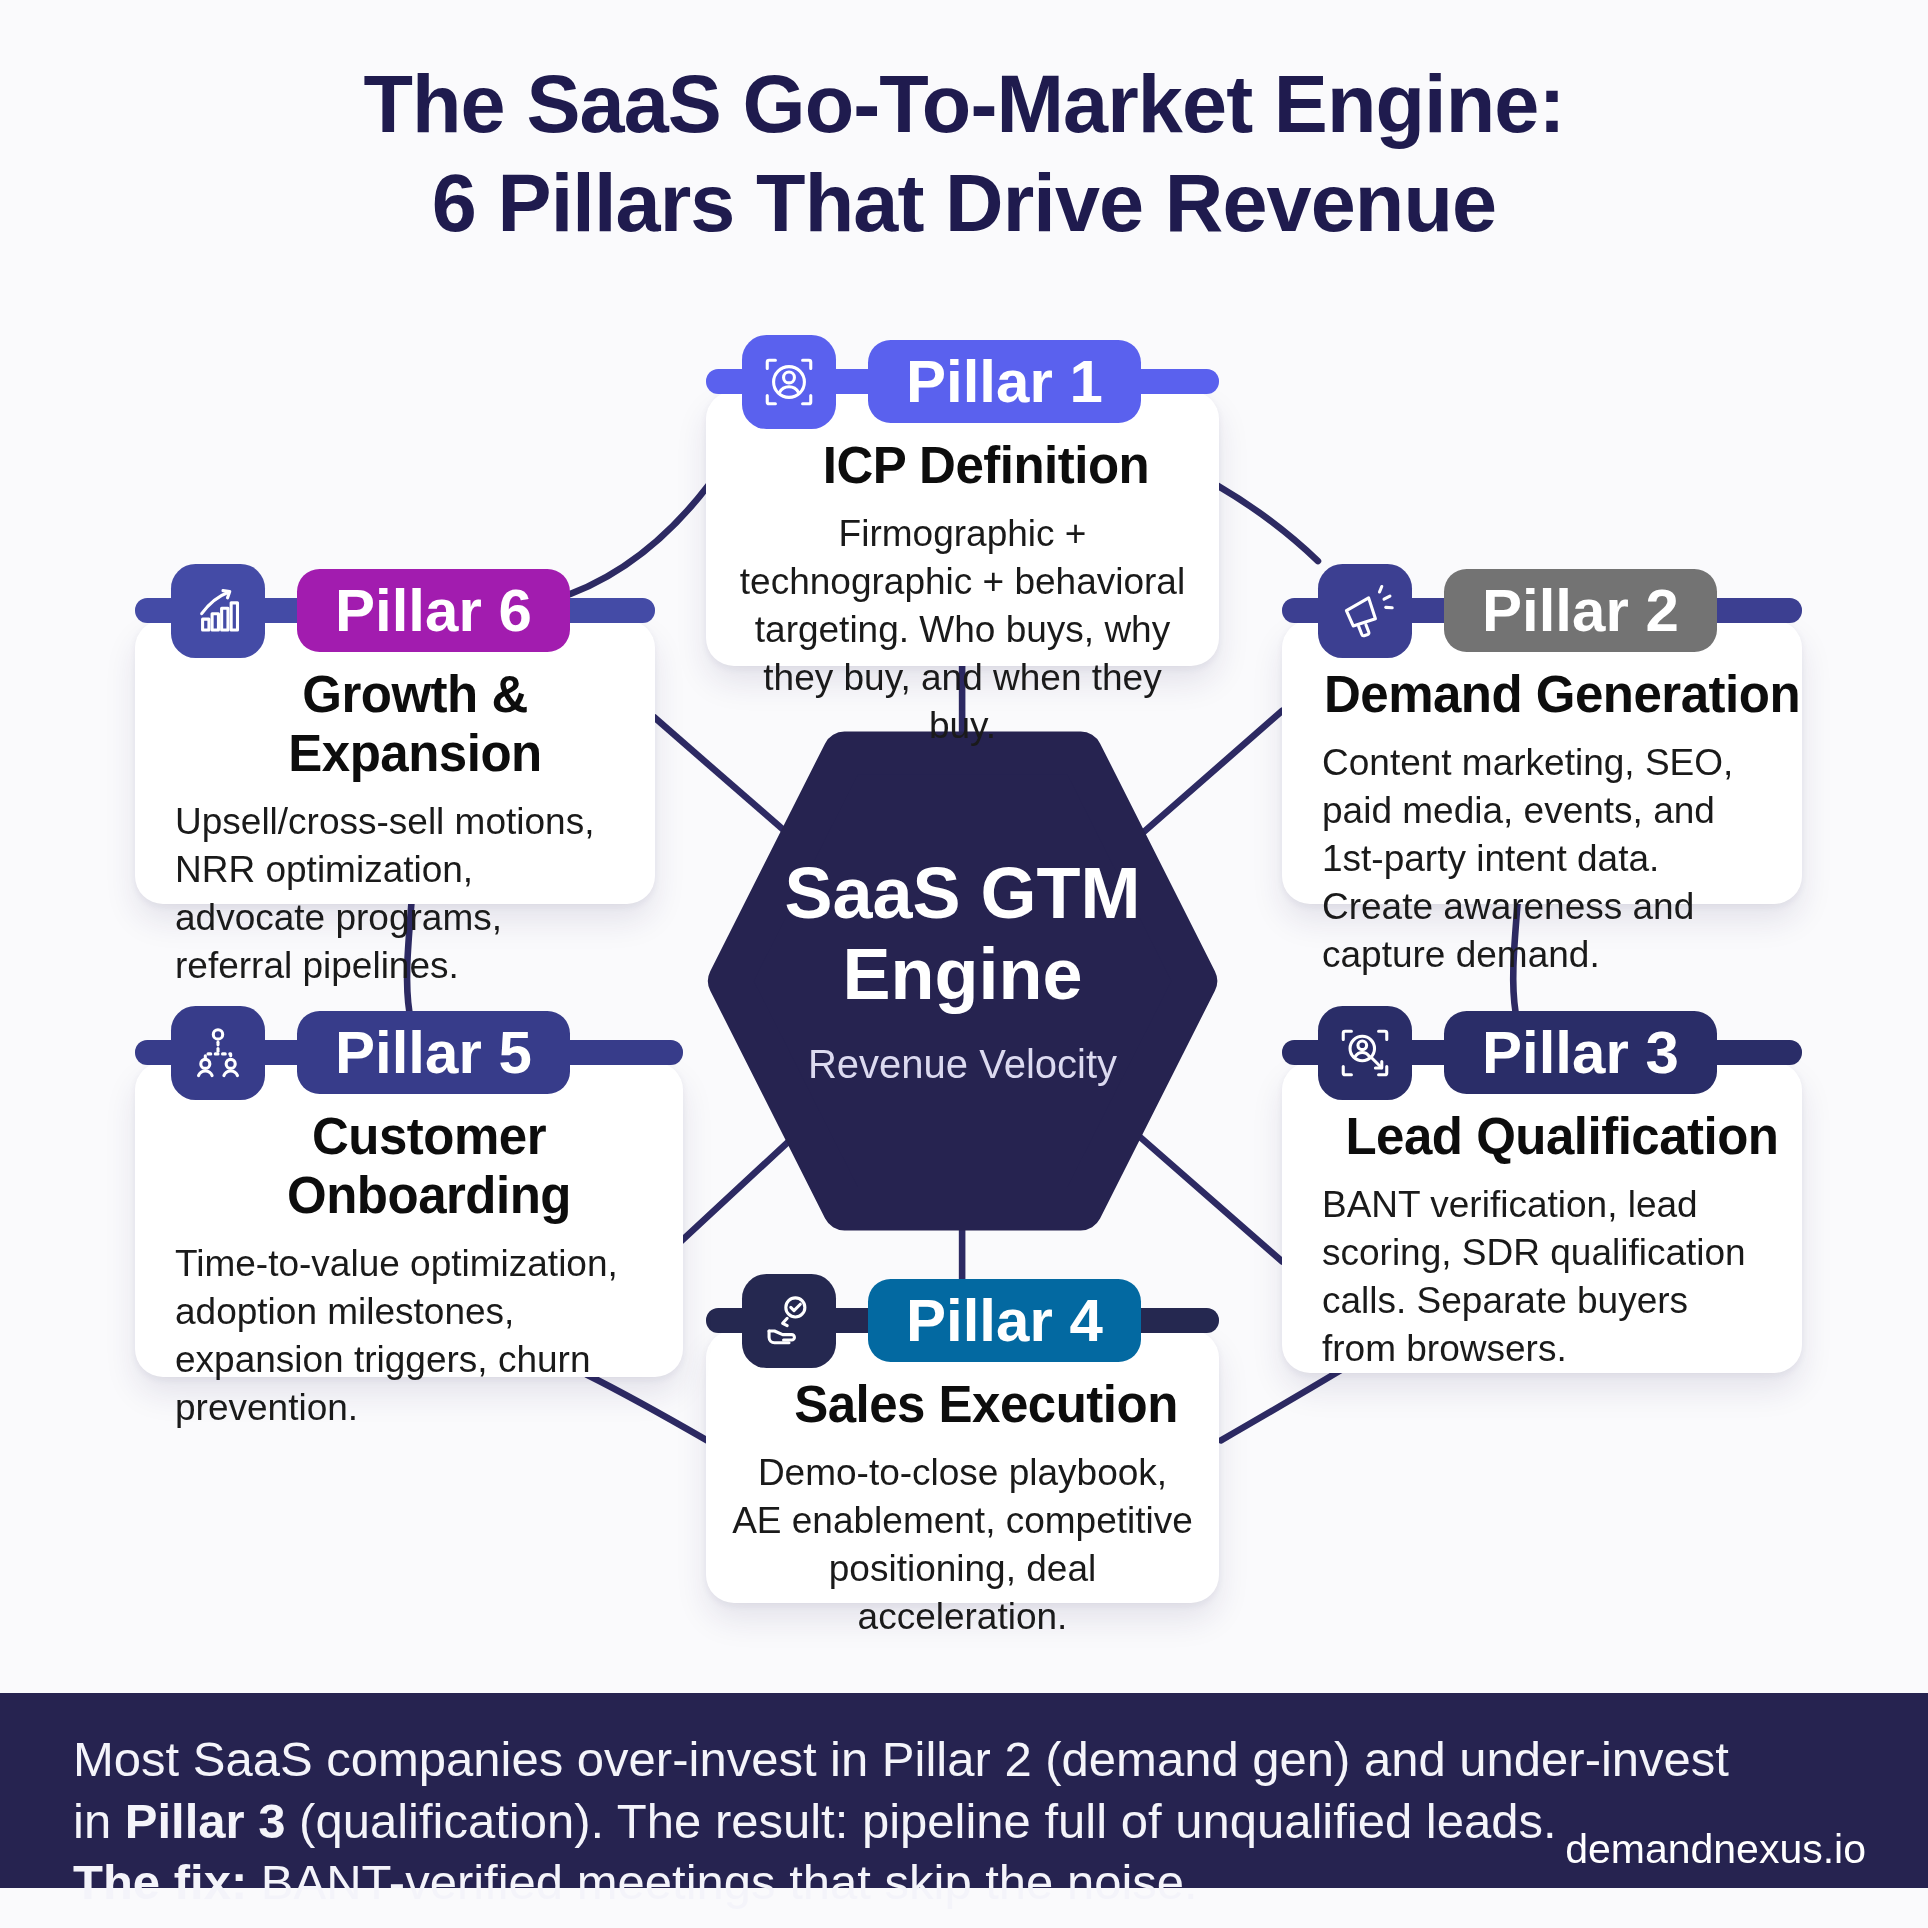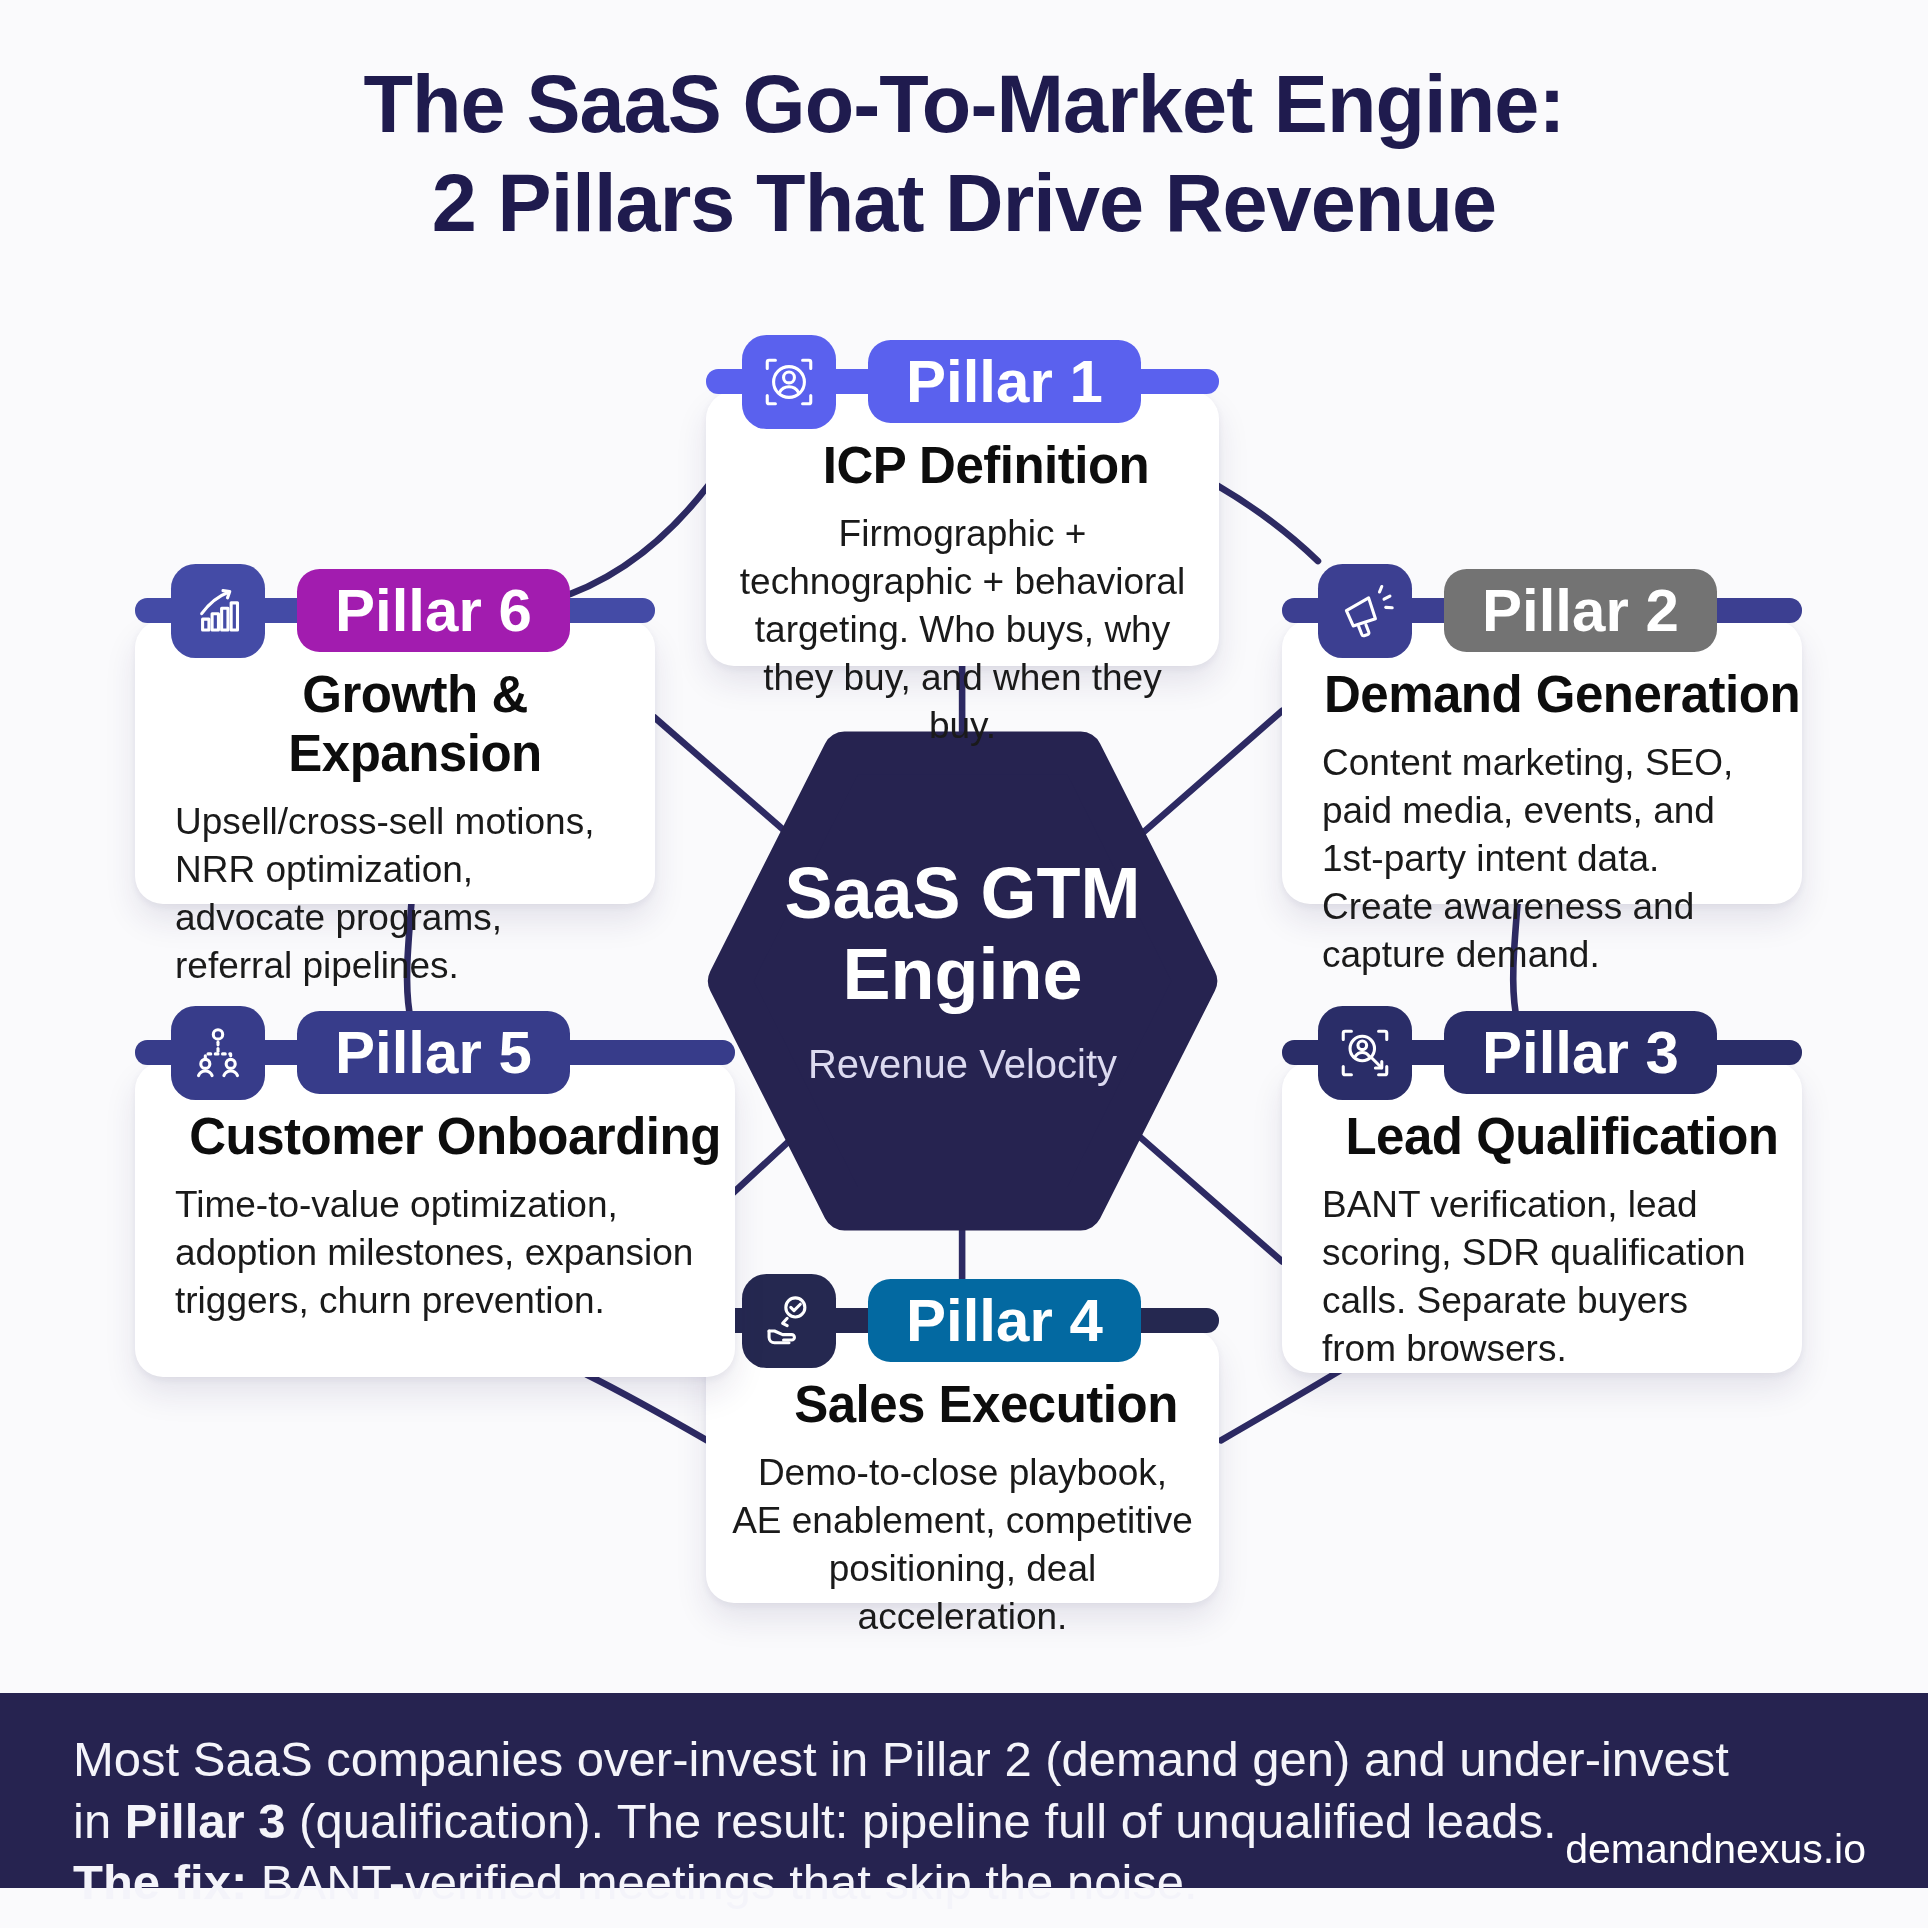--- a/index.html
+++ b/index.html
@@ -43,21 +43,21 @@
   .card h2{margin:45px 0 0 0;font-size:51px;font-weight:800;color:#0d0d0d;letter-spacing:-0.5px;}
   .card p{margin:15px 0 0 0;font-size:37px;line-height:1.30;color:#1a1a1a;}
   .card.center h2{text-align:center;padding-left:47px;}
   .card.center p{text-align:center;padding:0 26px;}
   .card.side h2{text-align:center;padding-left:40px;}
   .card.side p{text-align:left;padding:0 38px 0 40px;}
   #card1{left:706px;top:391px;width:513px;height:275px;}
   #card2{left:1282px;top:620px;width:520px;height:284px;}
   #card3{left:1282px;top:1062px;width:520px;height:311px;}
   #card4{left:706px;top:1330px;width:513px;height:273px;}
-  #card5{left:135px;top:1062px;width:600px;height:315px;}
+  #card5{left:135px;top:1062px;width:548px;height:315px;}
   #card6{left:135px;top:620px;width:520px;height:284px;}
   
   #footer{
     position:absolute;left:0;top:1693px;width:1928px;height:195px;background:#262350;z-index:3;
     color:#f4f4fa;
   }
   #footer .ft-text{
     position:absolute;left:73px;top:36px;width:1770px;
     font-size:49px;line-height:1.26;font-weight:400;
   }
@@ -66,21 +66,21 @@
     position:absolute;right:62px;bottom:15px;font-size:41px;font-weight:400;color:#ffffff;
   }
   .icon-stroke{stroke:#ffffff;stroke-width:3.4;fill:none;stroke-linecap:round;stroke-linejoin:round;}
   .icon-dash{stroke-dasharray:3 5;}
 </style>
 </head>
 <body>
 
 <div id="title">
   <div>The SaaS Go-To-Market Engine:</div>
-  <div>2 Pillars That Drive Revenue</div>
+  <div>6 Pillars That Drive Revenue</div>
 </div>
 
 <svg id="connectors" width="1928" height="1928" viewBox="0 0 2048 2048">
 
   <path class="link" d="M1022 705 L1022 870"></path>
   <path class="link" d="M1022 1230 L1022 1418"></path>
   <path class="link" d="M695 762 L905 945"></path>
   <path class="link" d="M695 1345 L905 1150"></path>
   <path class="link" d="M1362 755 L1145 945"></path>
   <path class="link" d="M1362 1340 L1145 1150"></path>

